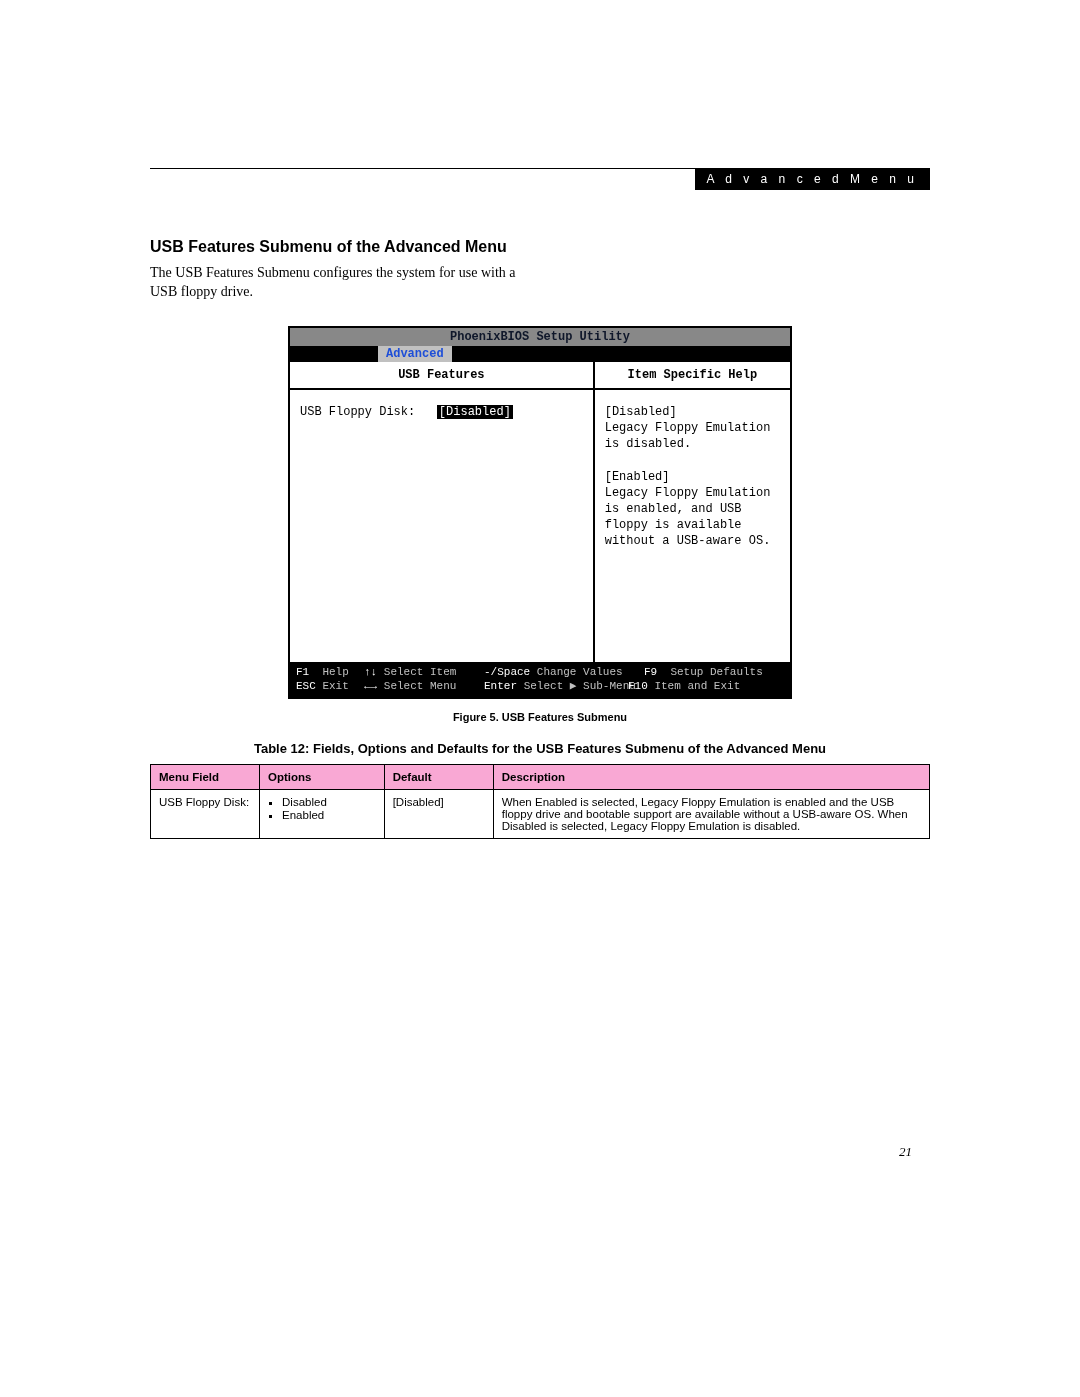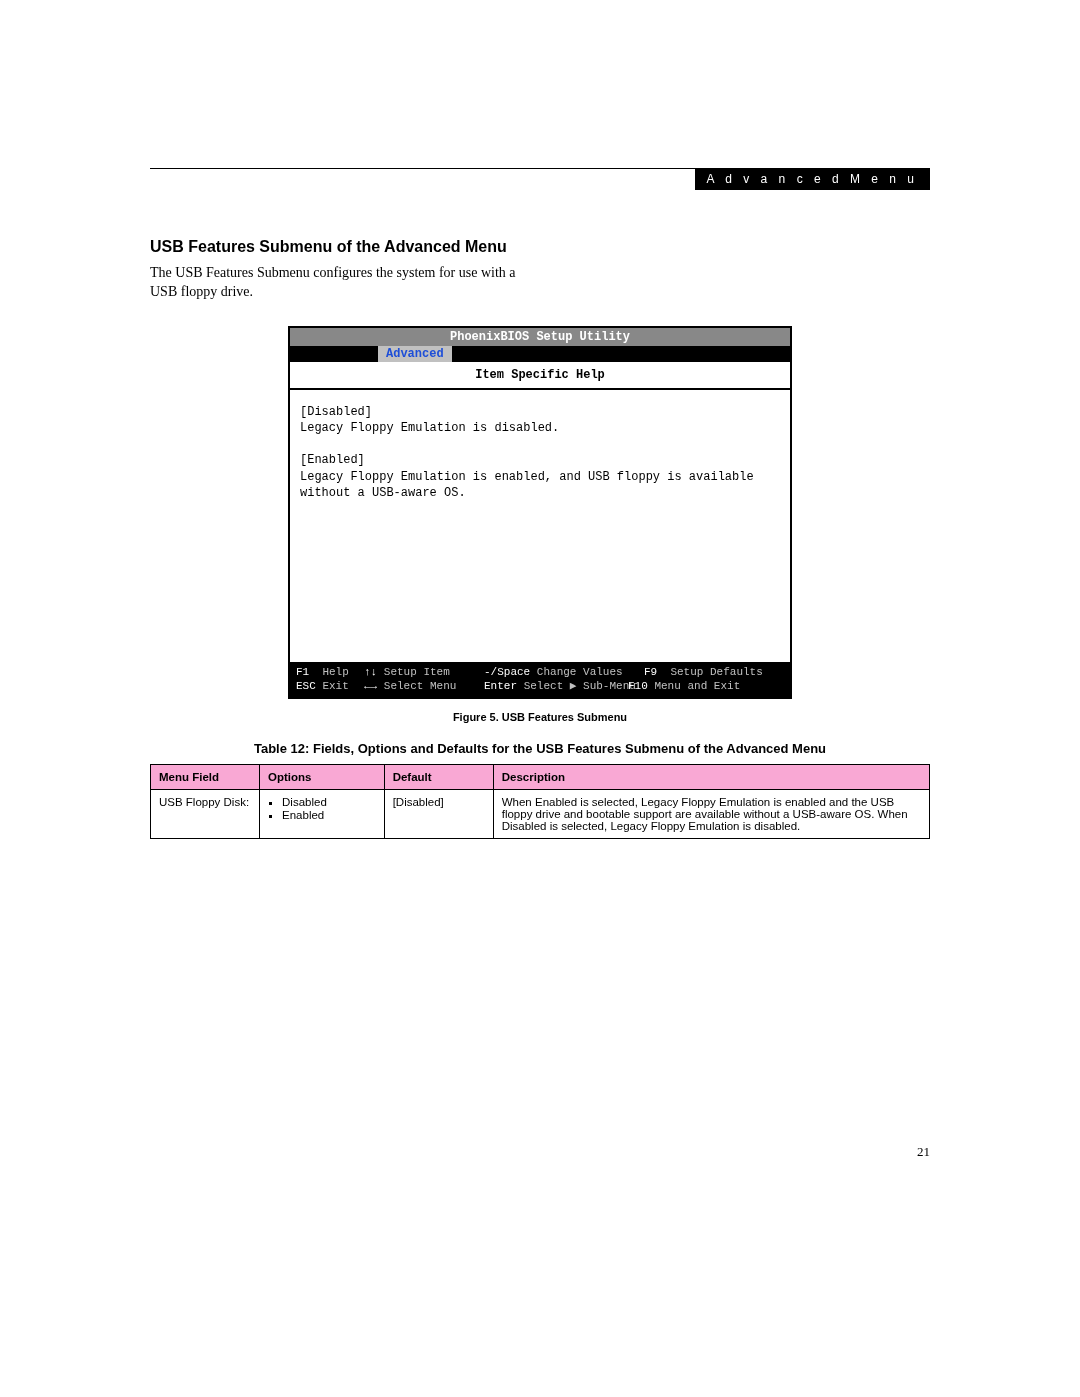--- a/index.html
+++ b/index.html
@@ -51,21 +51,21 @@
   
   .bios-box {
     width: 500px;
     margin: 10px auto 10px auto;
     border: 2px solid #000;
     font-family: 'Courier New', Courier, monospace;
     font-size: 12px;
   }
   .bios-title {
     background: #888;
-    color: #ffffff;
+    color: #0f172a;
     text-align: center;
     font-weight: bold;
     padding: 2px 0;
   }
   .bios-tabs {
     background: #000;
     color: #fff;
     display: flex;
   }
   .bios-tab-spacer-left { width: 88px; }
@@ -145,68 +145,75 @@
     font-weight: bold;
     background: #f9a8d4;
   }
   .options-cell ul {
     margin: 0;
     padding-left: 14px;
     list-style: square;
   }
   .options-cell li { margin-bottom: 1px; }
   .page-number {
+    font-style: italic;
     font-family: Georgia, serif;
     font-size: 13px;
     position: absolute;
     bottom: 40px;
-    right: 150px;
+    right: 168px;
   }
 </style>
 </head>
 <body>
 
 <div class="page">
   <hr class="top-rule">
   <div class="header-bar">A d v a n c e d   M e n u</div>
   <div class="clear"></div>
 
   <h2 class="section-title">USB Features Submenu of the Advanced Menu</h2>
   <p class="intro">The USB Features Submenu configures the system for use with a USB floppy drive.</p>
 
   <div class="bios-box">
     <div class="bios-title">PhoenixBIOS Setup Utility</div>
     <div class="bios-tabs">
       <div class="bios-tab-spacer-left"></div>
       <div class="bios-tab">Advanced</div>
     </div>
     <div class="bios-body">
+      <div class="bios-left">
+        <div class="bios-sub-head">USB Features</div>
+        <div class="bios-content">
+          <div class="bios-row"><span>USB Floppy Disk:</span>   <span class="bios-selected">[Disabled]</span>  </div>
+        </div>
+      </div>
       <div class="bios-right">
         <div class="bios-sub-head">Item Specific Help</div>
         <div class="bios-content">
           <div>[Disabled]</div>
           <div>Legacy Floppy Emulation is disabled.</div>
           <br>
           <div>[Enabled]</div>
           <div>Legacy Floppy Emulation is enabled, and USB floppy is available without a USB-aware OS.</div>
         </div>
       </div>
     </div>
     <div class="bios-footer">
       <div class="row">
         <span class="cell" style="width:68px"><span class="hi">F1</span>  <span>Help</span></span>
-        <span class="cell" style="width:120px"><span class="hi">↑↓</span> <span>Setup Item</span></span>
+        <span class="cell" style="width:120px"><span class="hi">↑↓</span> <span>Select Item</span></span>
         <span class="cell" style="width:160px"><span class="hi">-/Space</span> <span>Change Values</span></span>
         <span class="cell"><span class="hi">F9</span>  <span>Setup Defaults</span></span>
       </div>
       <div class="row">
         <span class="cell" style="width:68px"><span class="hi">ESC</span> <span>Exit</span></span>
         <span class="cell" style="width:120px"><span class="hi">←→</span> <span>Select Menu</span></span>
         <span class="cell" style="width:144px"><span class="hi">Enter</span> <span>Select ▶ Sub-Menu</span></span>
-        <span class="cell"><span class="hi">F10</span> <span>Menu and Exit</span></span>
+        <span class="cell"><span class="hi">F10</span> <span>Item and Exit</span></span>
       </div>
     </div>
   </div>
 
   <div class="figure-caption">Figure 5.  USB Features Submenu</div>
 
   <div class="table-title">Table 12: Fields, Options and Defaults for the USB Features Submenu of the Advanced Menu</div>
 
   <table class="data-table">
     <thead>

